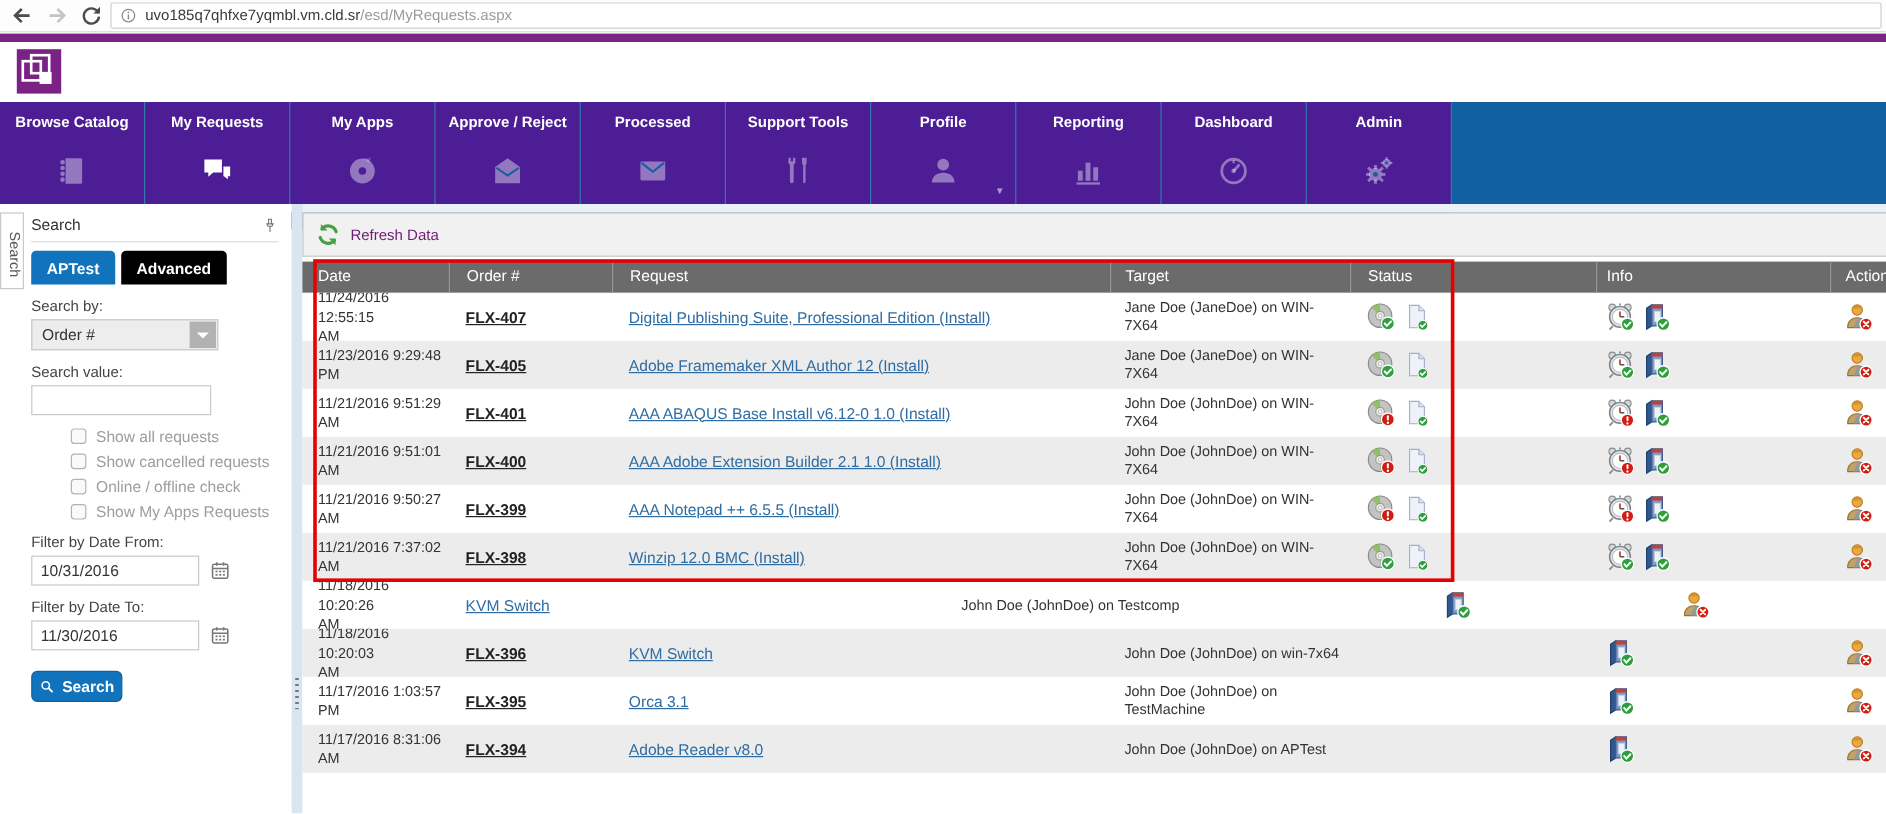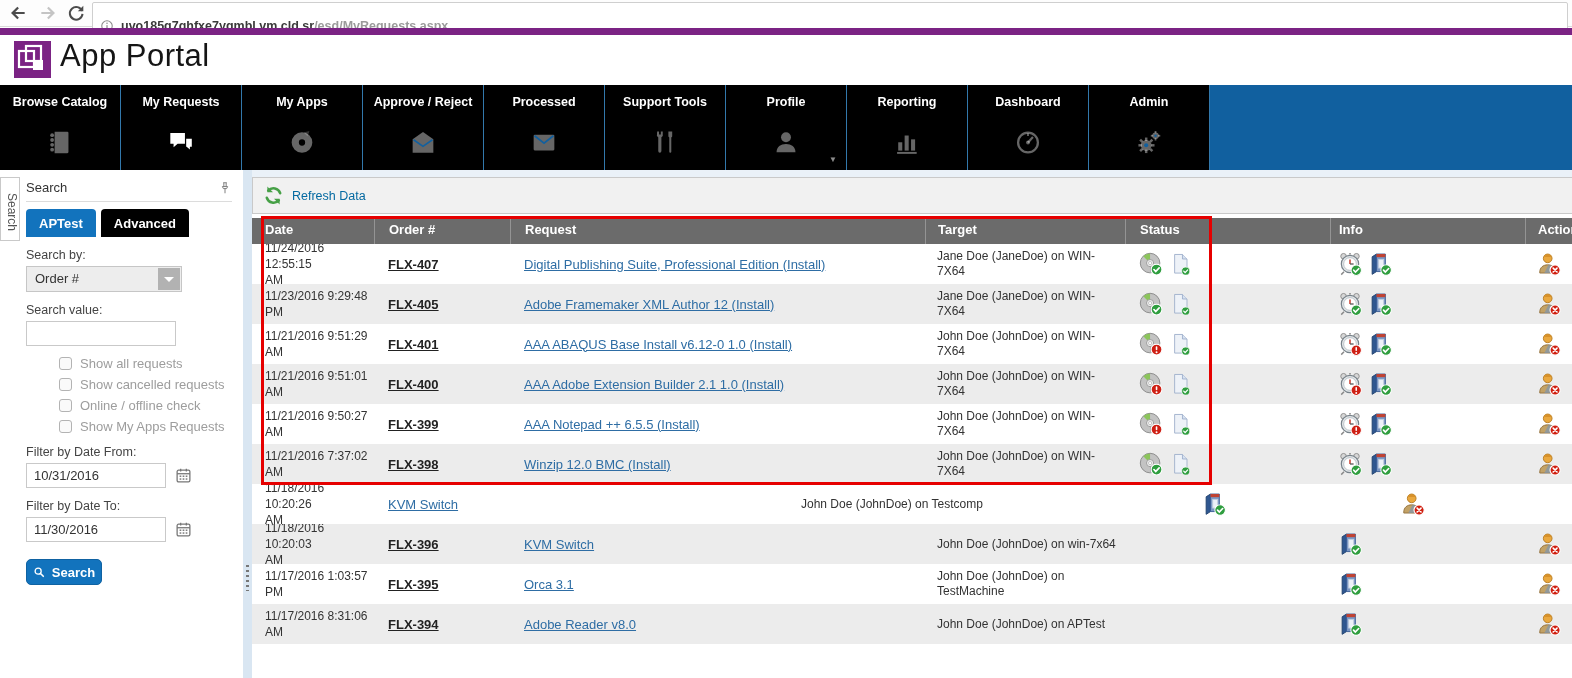--- a/index.html
+++ b/index.html
@@ -7,35 +7,35 @@
     font-family:"Liberation Sans", sans-serif; }
   #stage { position:relative; width:1572px; height:678px; overflow:hidden; }
 
   
   #browser-bar { position:absolute; left:0; top:0; width:100%; height:27px; background:#fdfdfd;
     border-bottom:1px solid #d9d9d9; }
   .bicon { position:absolute; top:3px; width:20px; height:20px; cursor:pointer; }
   #btn-back   { left:8px;  color:#4c4c4c; }
   #btn-fwd    { left:38px; color:#c4c4c4; }
   #btn-reload { left:66px; color:#4c4c4c; }
-  #omnibox { position:absolute; left:92px; right:4px; top:2px; height:32px; background:#fff;
-    border:1px solid #cfcfcf; border-radius:2px; display:flex; align-items:flex-end; padding-left:7px;font-weight:bold; }
+  #omnibox { position:absolute; left:92px; right:4px; top:2px; height:22px; background:#fff;
+    border:1px solid #cfcfcf; border-radius:2px; display:flex; align-items:center; padding-left:7px; }
   #omnibox .info-ic { width:14px; height:14px; margin-right:7px; flex:0 0 auto; }
   #omnibox .url { font-size:12.5px; white-space:nowrap; }
   .url-host { color:#3a3a3a; }
   .url-path { color:#9b9b9b; }
 
   
   #purple-band { position:absolute; left:0; top:28px; width:100%; height:7px; background:#7b2384; }
   #logo-band { position:absolute; left:0; top:35px; width:100%; height:50px; background:#fff; }
   #logo-mark { position:absolute; left:14px; top:6px; width:37px; height:37px; background:#7b2384; }
   #logo-text { position:absolute; left:60px; top:3px; font-size:31px; font-weight:300; color:#151515; letter-spacing:0.5px; }
 
   
-  #nav { position:absolute; left:0; top:85px; width:100%; height:106px; background:#000000; display:flex;justify-content:space-between; }
+  #nav { position:absolute; left:0; top:85px; width:100%; height:106px; background:#4c1d95; display:flex;justify-content:space-between; }
   .nav-tab { position:relative; width:121px; height:85px; border-right:1px solid #3278ab; cursor:pointer; flex:0 0 auto; }
   .nav-label { display:block; text-align:center; margin-top:10px; color:#fff; font-size:12.5px; font-weight:600; }
   .nav-ic { position:absolute; left:50%; top:44px; transform:translateX(-50%); width:27px; height:27px;
     color:rgba(255,255,255,0.40); }
   .nav-tab.active .nav-ic { color:#ffffff; }
   .nav-caret { position:absolute; right:9px; bottom:6px; color:rgba(255,255,255,0.55); font-size:8px; }
   #nav-rest { flex:1 1 auto; background:#11609f; }
   #nav-underline { position:absolute; left:0; top:170px; width:100%; height:7px; background:#eaf1f8; }
 
   
@@ -76,26 +76,26 @@
   
   #splitter { position:absolute; left:243px; top:170px; width:9px; bottom:0; background:#d9e6f2; cursor:col-resize; }
   #grip { position:absolute; left:3px; top:395px; width:3px; height:26px;
     background:repeating-linear-gradient(#777 0 2px, transparent 2px 5px); }
 
   
   #toolbar { position:absolute; left:252px; top:177px; right:0; height:37px; background:#f1f1f1;
     border:1px solid #c9c9c9; border-right:none; display:flex; align-items:center; padding-left:10px; }
   #refresh-btn { display:flex; align-items:center; gap:8px; cursor:pointer; }
   .refresh-ic { width:21px; height:21px; }
-  #refresh-label { font-size:12.5px; color:#0369a1; }
+  #refresh-label { font-size:12.5px; color:#701a75; }
 
   
   #grid { position:absolute; left:252px; top:218px; width:1423px; }
   #grid-header { display:flex; height:26px; background:#6b6b6b; }
-  .hcell { font-size:13px; font-weight:700; color:#fff; padding:4px 0 12px 14px; border-left:1px solid #949494; }
+  .hcell { font-size:13px; font-weight:400; color:#fff; padding:4px 0 12px 14px; border-left:1px solid #949494; }
   .hcell:first-child { border-left:none; }
   .gr { display:flex; height:40px; background:#fff; }
   .gr.alt { background:#ececec; }
   .gc { display:flex; align-items:center; overflow:hidden; }
   .c0 { width:122px; padding-left:13px; }
   .c1 { width:136px; padding-left:14px; }
   .c2 { width:415px; padding-left:14px; }
   .c3 { width:200px; padding-left:12px; padding-right:4px; }
   .c4 { width:205px; padding-left:14px; gap:8px; }
   .c5 { width:195px; padding-left:8px;  gap:6px; }
@@ -314,21 +314,20 @@
         </svg>
       <span class="url"><span class="url-host">uvo185q7qhfxe7yqmbl.vm.cld.sr</span><span class="url-path">/esd/MyRequests.aspx</span></span>
     </div>
   </div>
 
   <div id="purple-band"></div>
   <div id="logo-band">
     <svg id="logo-mark">
         <use href="#sym-logo"></use>
       </svg>
-    <div id="logo-text">App Portal</div>
   </div>
 
   <div id="nav">
       <div class="nav-tab">
         <span class="nav-label">Browse Catalog</span>
         <svg class="nav-ic">
           <use href="#sym-book"></use>
         </svg>
       </div>
       <div class="nav-tab active">

